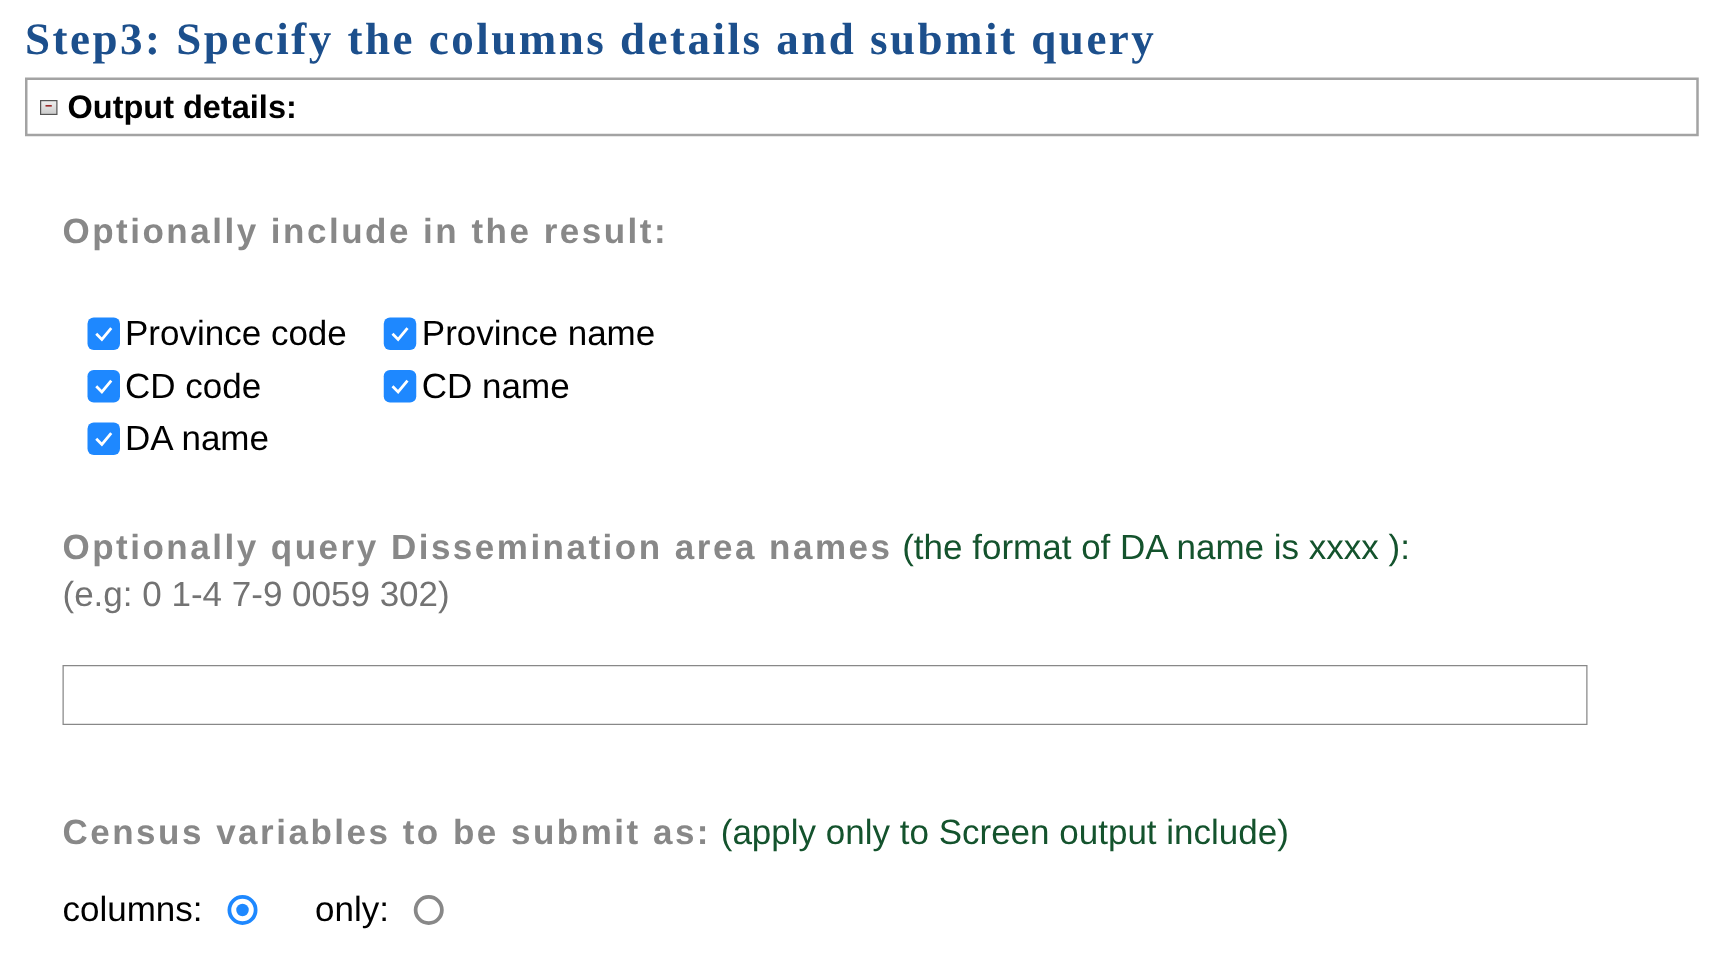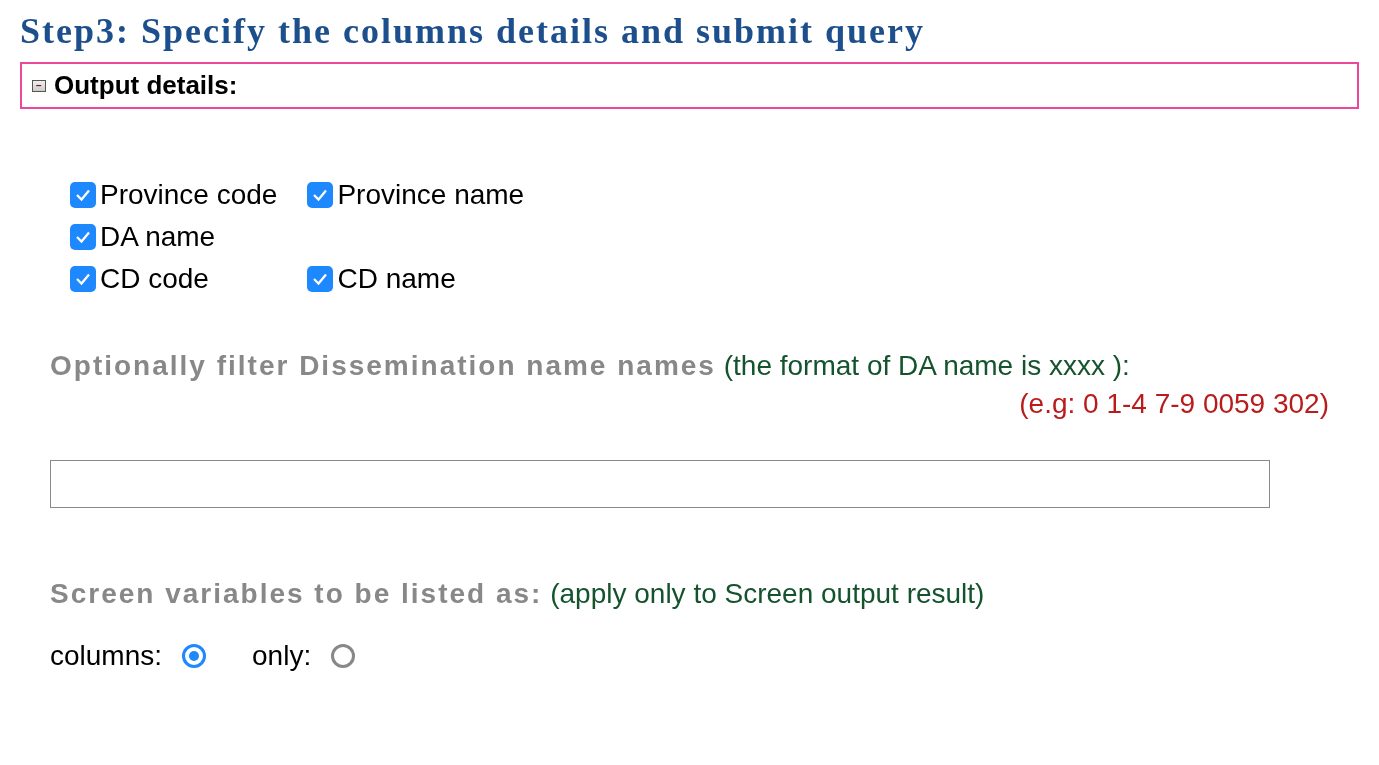--- a/index.html
+++ b/index.html
@@ -15,21 +15,21 @@
     }
     .step-title {
       color: #1c4f8c;
       font-size: 36px;
       font-weight: bold;
       letter-spacing: 2px;
       margin-bottom: 10px;
       font-family: Georgia, 'Times New Roman', serif;
     }
     .output-section-header {
-      border: 2px solid #ec4899;
+      border: 2px solid #a3a3a3;
       padding: 6px 10px;
       display: flex;
       align-items: center;
       gap: 8px;
       background: #fff;
     }
     .collapse-icon {
       width: 14px;
       height: 12px;
       border: 1px solid #555;
@@ -114,23 +114,22 @@
     .filter-bold {
       color: #888;
       font-weight: bold;
       letter-spacing: 2px;
     }
     .filter-hint {
       color: #14532d;
     }
     .filter-example {
       font-size: 28px;
-      color: #b91c1c;
+      color: #737373;
       margin-bottom: 40px;
-      text-align: right;
     }
     .filter-input {
       width: 1220px;
       height: 48px;
       border: 1px solid #888;
       font-size: 22px;
       padding: 4px 8px;
       background: #fff;
       margin-bottom: 40px;
     }
@@ -177,20 +176,21 @@
 
 <h2 class="step-title">Step3: Specify the columns details and submit query</h2>
 
 <div class="output-section-header">
   <span class="collapse-icon"></span>
   <span class="output-header-text">Output details:</span>
 </div>
 
 <div class="content-area">
 
+  <div class="section-label">Optionally include in the result:</div>
 
   <div class="checkbox-grid">
     <div class="checkbox-row">
       <div class="checkbox-item">
         <label>
           <span class="custom-checkbox">
             <svg viewBox="0 0 24 24">
                 <polyline points="4,12 10,18 20,6"></polyline>
               </svg>
           </span>
@@ -210,61 +210,61 @@
     </div>
 
     <div class="checkbox-row">
       <div class="checkbox-item">
         <label>
           <span class="custom-checkbox">
             <svg viewBox="0 0 24 24">
                 <polyline points="4,12 10,18 20,6"></polyline>
               </svg>
           </span>
+          <span class="checkbox-text">CD code</span>
+        </label>
+      </div>
+      <div class="checkbox-item">
+        <label>
+          <span class="custom-checkbox">
+            <svg viewBox="0 0 24 24">
+                <polyline points="4,12 10,18 20,6"></polyline>
+              </svg>
+          </span>
+          <span class="checkbox-text">CD name</span>
+        </label>
+      </div>
+    </div>
+
+    <div class="checkbox-row">
+      <div class="checkbox-item">
+        <label>
+          <span class="custom-checkbox">
+            <svg viewBox="0 0 24 24">
+                <polyline points="4,12 10,18 20,6"></polyline>
+              </svg>
+          </span>
           <span class="checkbox-text">DA name</span>
         </label>
       </div>
       <div class="checkbox-item"></div>
-    </div>
-
-    <div class="checkbox-row">
-      <div class="checkbox-item">
-        <label>
-          <span class="custom-checkbox">
-            <svg viewBox="0 0 24 24">
-                <polyline points="4,12 10,18 20,6"></polyline>
-              </svg>
-          </span>
-          <span class="checkbox-text">CD code</span>
-        </label>
-      </div>
-      <div class="checkbox-item">
-        <label>
-          <span class="custom-checkbox">
-            <svg viewBox="0 0 24 24">
-                <polyline points="4,12 10,18 20,6"></polyline>
-              </svg>
-          </span>
-          <span class="checkbox-text">CD name</span>
-        </label>
-      </div>
     </div>
   </div>
 
   <div class="filter-section">
     <div class="filter-label-line">
-      <span class="filter-bold">Optionally filter Dissemination name names</span><span class="filter-hint"> (the format of DA name is xxxx ):</span>
+      <span class="filter-bold">Optionally query Dissemination area names</span><span class="filter-hint"> (the format of DA name is xxxx ):</span>
     </div>
     <div class="filter-example">(e.g: 0 1-4 7-9 0059 302)</div>
     <input type="text" class="filter-input" value="" style="">
   </div>
 
   <div class="census-section">
     <div class="census-label">
-      <span class="filter-bold">Screen variables to be listed as:</span><span class="filter-hint"> (apply only to Screen output result)</span>
+      <span class="filter-bold">Census variables to be submit as:</span><span class="filter-hint"> (apply only to Screen output include)</span>
     </div>
     <div class="radio-row">
       <span class="radio-label">columns:</span>
       <span class="custom-radio checked"></span>
       <span style="width:6px;"></span>
       <span class="radio-label">only:</span>
       <span class="custom-radio"></span>
     </div>
   </div>
 

